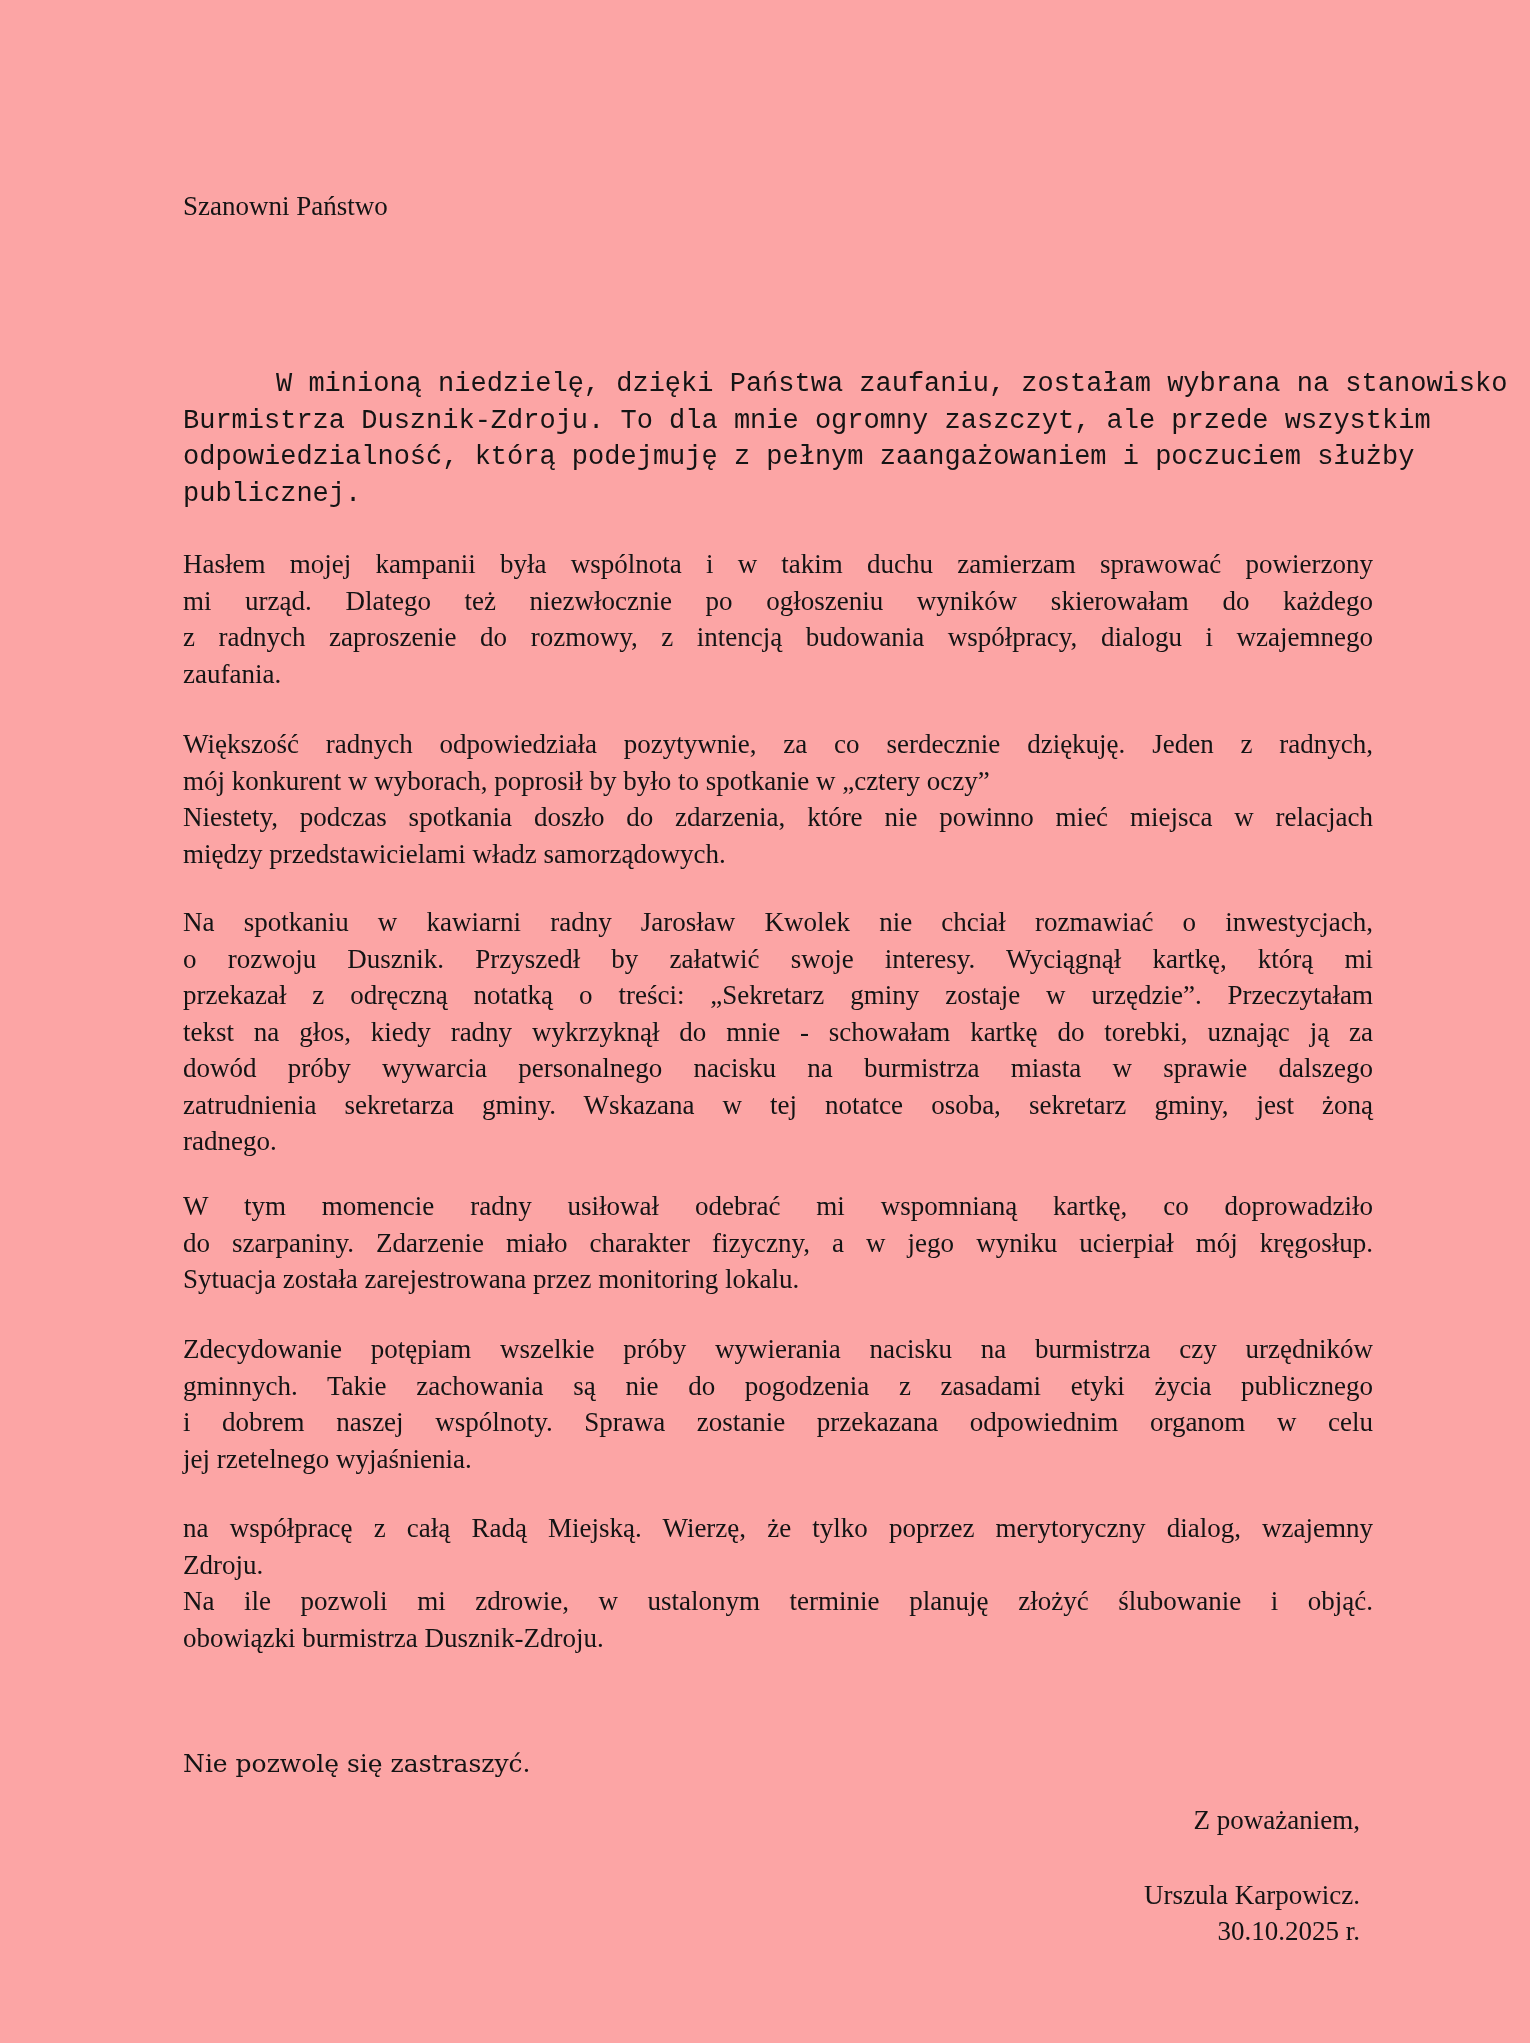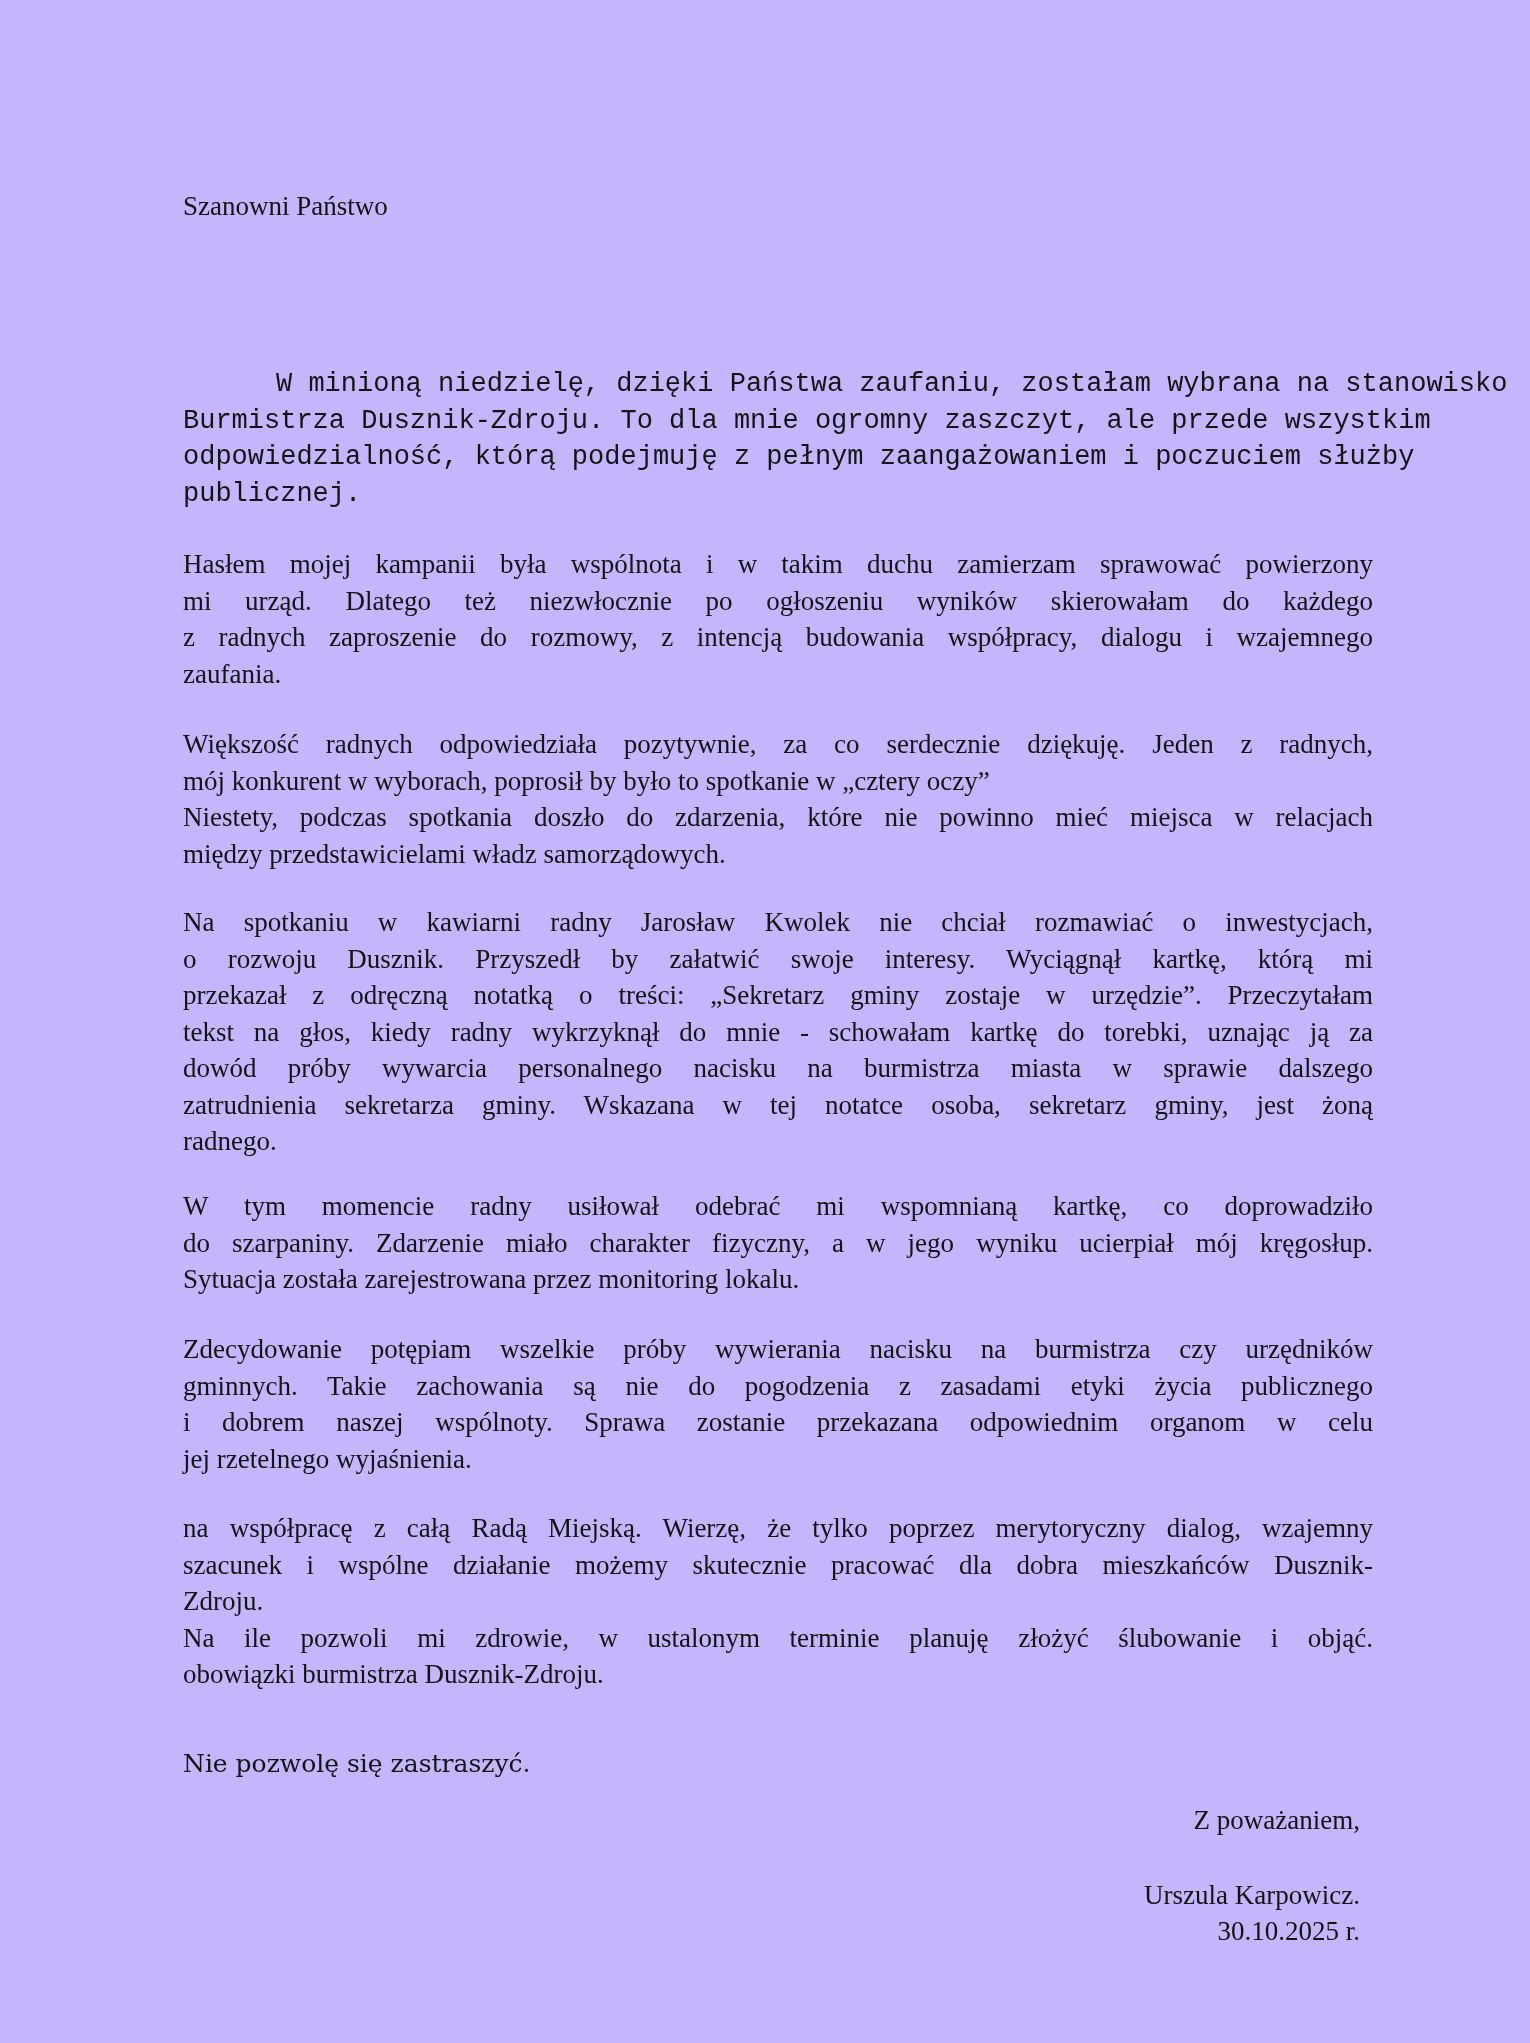--- a/index.html
+++ b/index.html
@@ -1,18 +1,18 @@
 <!DOCTYPE html>
 <html><head>
 <meta charset="utf-8">
 <style>
   html, body { margin: 0; padding: 0; background: #ffffff; }
   body { width: 1530px; height: 2043px; position: relative; overflow: hidden; }
   .page {
-    position: absolute; left: 0; top: 0; width: 1530px; height: 2043px; background: #c4b5fd;
+    position: absolute; left: 0; top: 0; width: 1530px; height: 2043px; background: #fca5a5;
     font-family: "Liberation Serif", "DejaVu Serif", serif; color: #141414;
   }
   .text { position: absolute; left: 183px; width: 1190px; font-size: 27px; line-height: 36.5px; }
   .line { display: block; text-align: justify; text-align-last: justify; white-space: nowrap; }
   .line.last { text-align-last: left; }
   .indent { text-indent: 93px; }
   .right { position: absolute; right: 170px; text-align: right; font-size: 27px; line-height: 36.5px; }
   .closing { font-family: "DejaVu Serif", serif; font-size: 25px; }
 </style>
 </head>
@@ -61,21 +61,20 @@
 
   <div class="text" style="top:1331px;">
     <span class="line">Zdecydowanie potępiam wszelkie próby wywierania nacisku na burmistrza czy urzędników</span>
     <span class="line">gminnych. Takie zachowania są nie do pogodzenia z zasadami etyki życia publicznego</span>
     <span class="line">i dobrem naszej wspólnoty. Sprawa zostanie przekazana odpowiednim organom w celu</span>
     <span class="line last">jej rzetelnego wyjaśnienia.</span>
   </div>
 
   <div class="text" style="top:1510px;">
     <span class="line">na współpracę z całą Radą Miejską. Wierzę, że tylko poprzez merytoryczny dialog, wzajemny</span>
-    <span class="line">szacunek i wspólne działanie możemy skutecznie pracować dla dobra mieszkańców Dusznik-</span>
     <span class="line last">Zdroju.</span>
     <span class="line">Na ile pozwoli mi zdrowie, w ustalonym terminie planuję złożyć ślubowanie i objąć.</span>
     <span class="line last">obowiązki burmistrza Dusznik-Zdroju.</span>
   </div>
 
   <div class="text closing" style="top:1746px;">Nie pozwolę się zastraszyć.</div>
 
   <div class="right" style="top:1802px;">Z poważaniem,</div>
   <div class="right" style="top:1877px;">Urszula Karpowicz.</div>
   <div class="right" style="top:1913px;">30.10.2025 r.</div>

